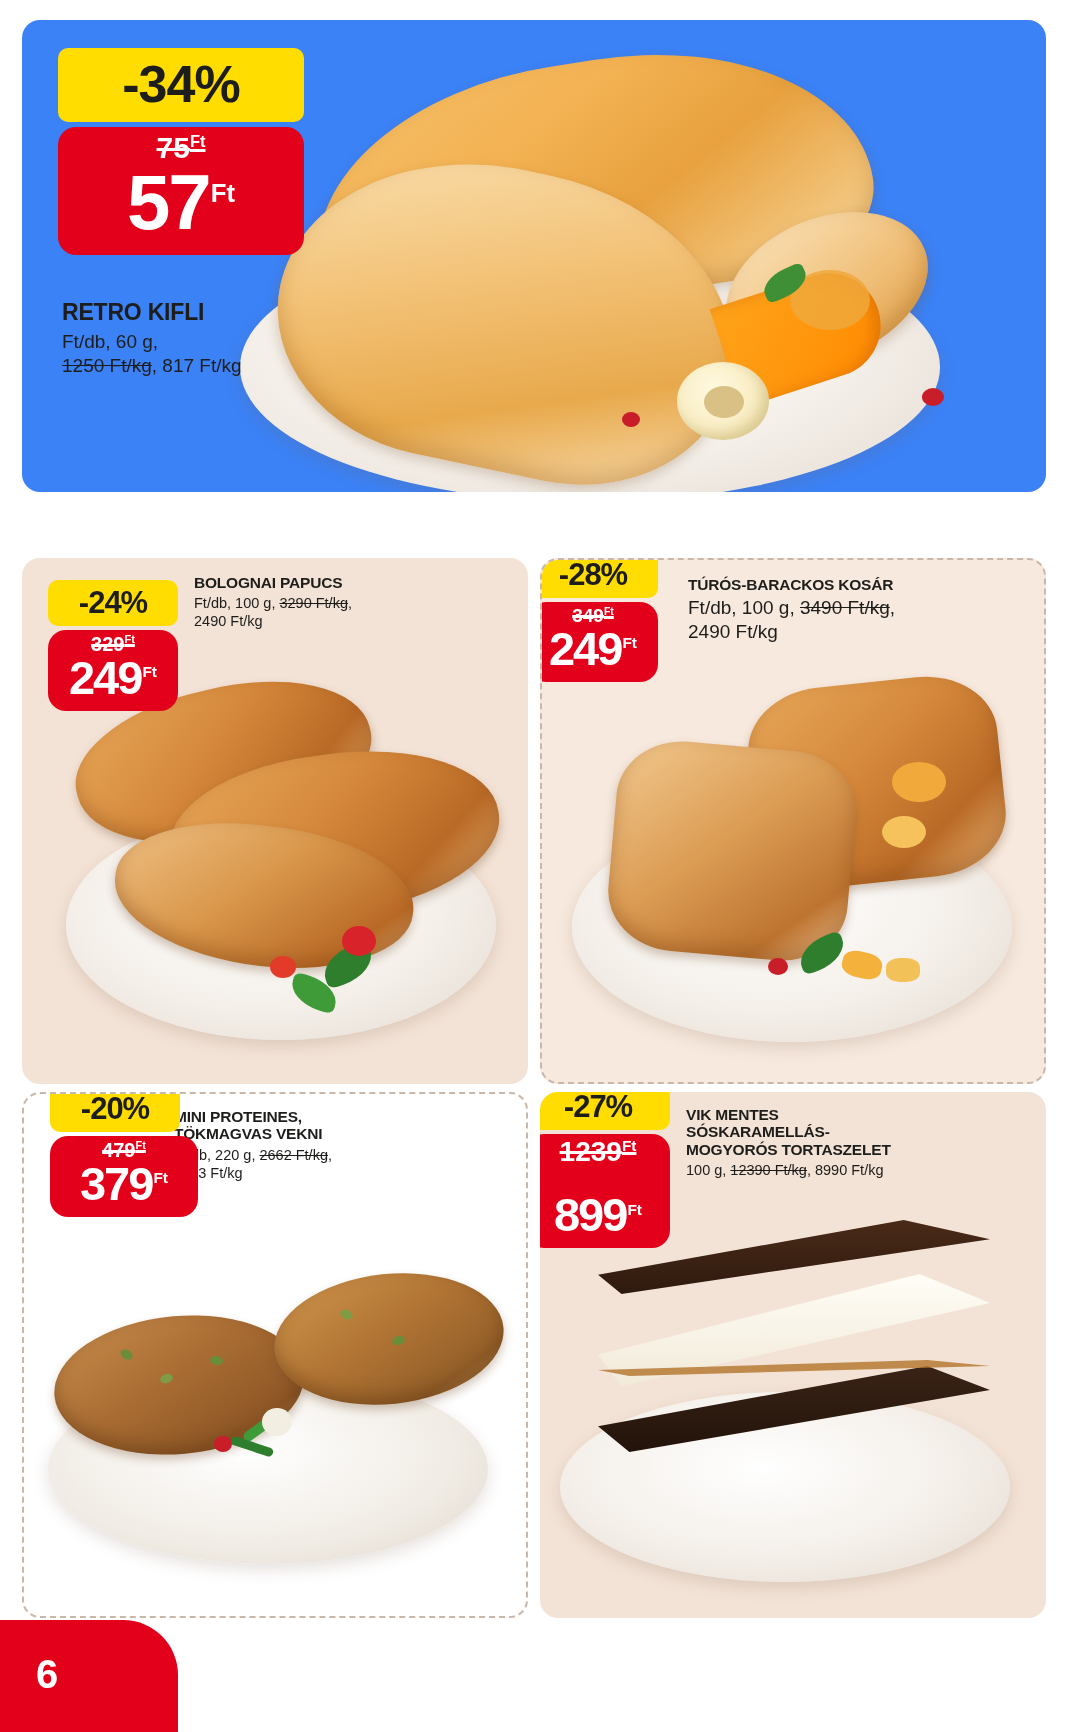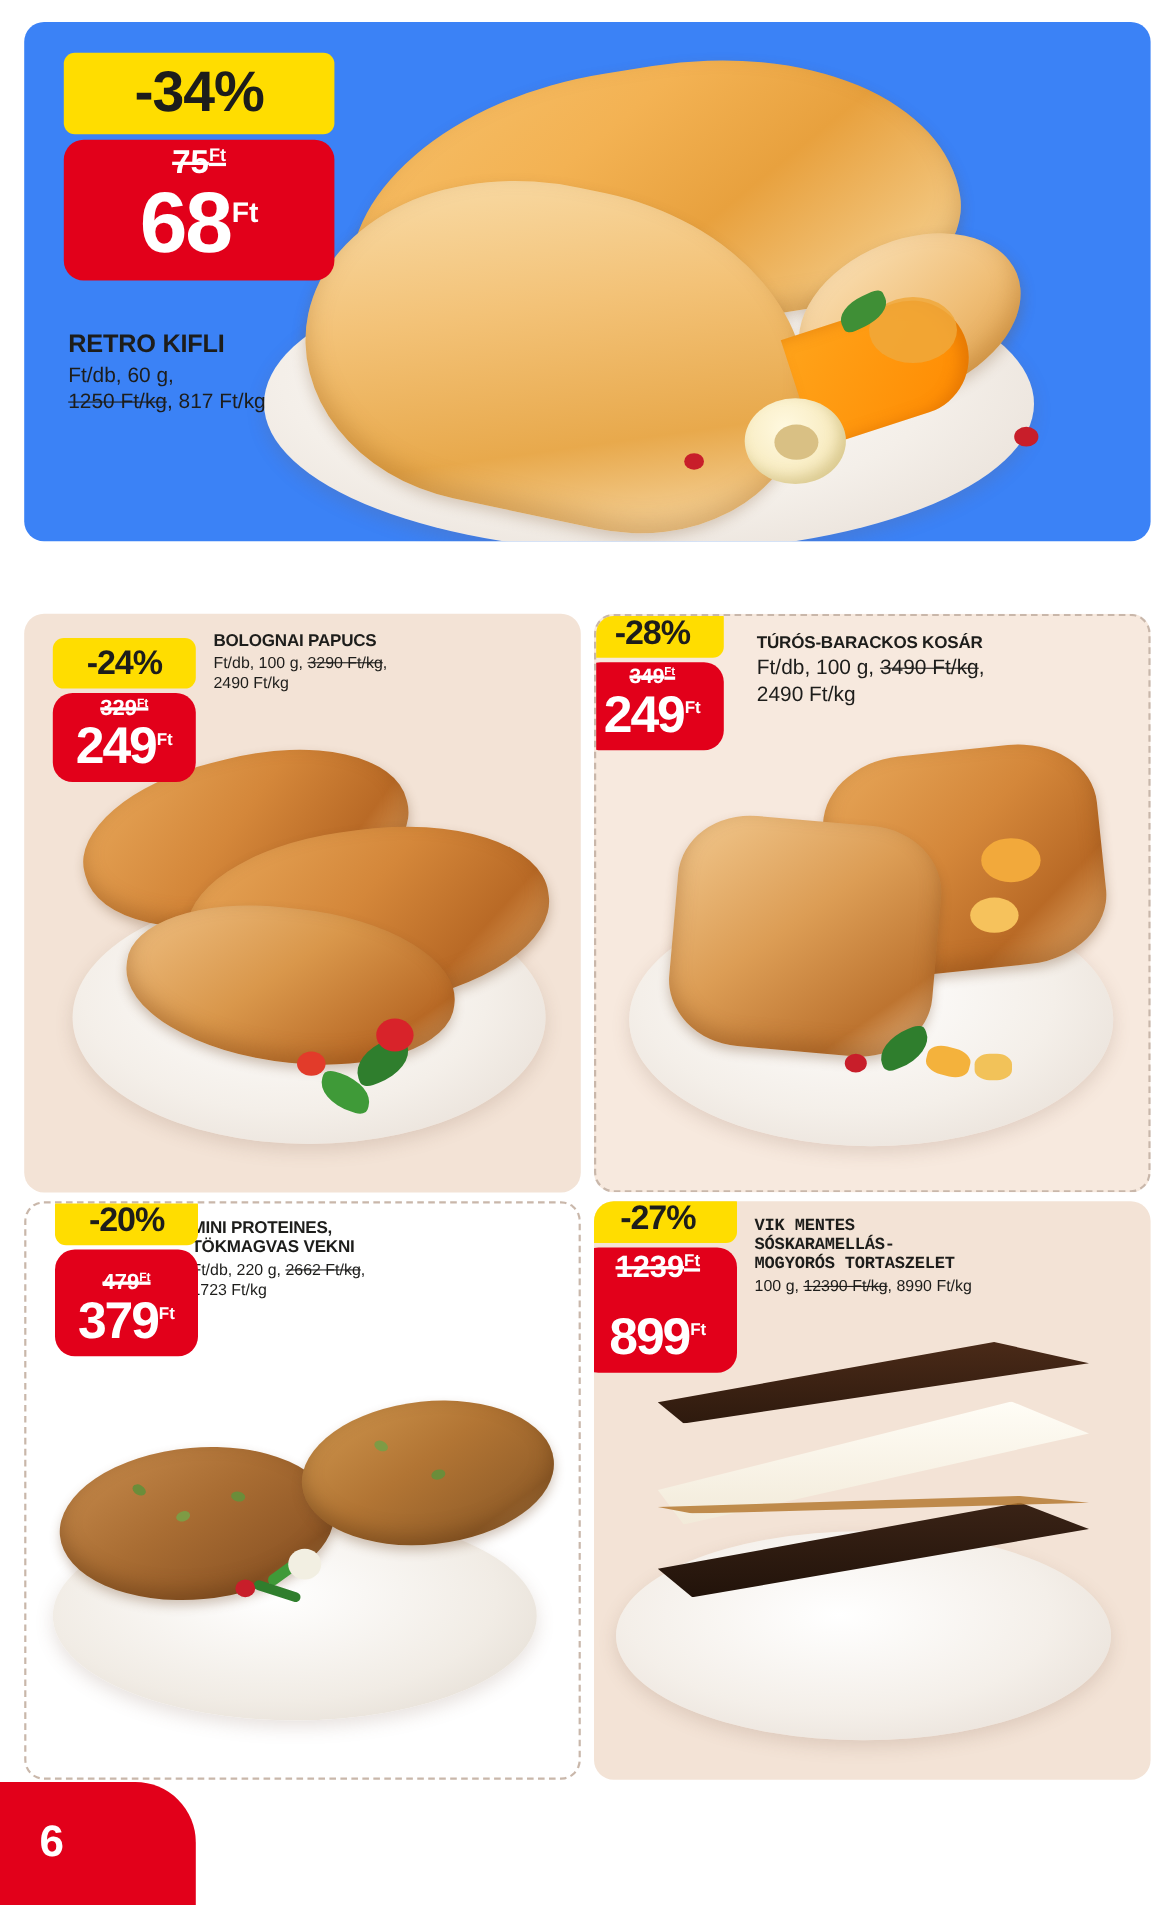--- a/index.html
+++ b/index.html
@@ -163,21 +163,21 @@
       <div style="position:absolute; left:600px; top:392px; width:18px; height:15px; background:#c81e2a; border-radius:50%;"></div>
     </div>
 
     <div class="badge-wrap" id="hero-badge">
       <div class="disc">-34%</div>
       <div class="pricebox">
         <div class="oldprice">
           <span>75</span><span class="cur">Ft</span>
         </div>
         <div class="newprice">
-          <span>68</span><span class="cur">Ft</span>
+          <span>57</span><span class="cur">Ft</span>
         </div>
       </div>
     </div>
 
     <div id="hero-text">
       <div class="ptitle">RETRO KIFLI</div>
       <div class="pdesc">
         <span>Ft/db, 60 g,</span><br>
         <s>1250 Ft/kg</s><span>, 817 Ft/kg</span>
       </div>
@@ -270,21 +270,21 @@
       <div style="position:absolute; left:368px; top:242px; width:13px; height:9px; background:#6b8d3a; border-radius:50%; transform:rotate(-15deg);"></div>
 
       <div style="position:absolute; left:216px; top:326px; width:48px; height:10px; background:#3f9a38; border-radius:6px; transform:rotate(-36deg);"></div>
       <div style="position:absolute; left:206px; top:348px; width:44px; height:9px; background:#2f7e2d; border-radius:6px; transform:rotate(18deg);"></div>
       <div style="position:absolute; left:238px; top:314px; width:30px; height:28px; background:#f2efe2; border-radius:50%;"></div>
       <div style="position:absolute; left:190px; top:342px; width:18px; height:16px; background:#c81e2a; border-radius:50%;"></div>
     </div>
 
     <div class="badge-wrap" style="left:26px; top:-8px; width:130px;">
       <div class="disc" style="font-size:31px; padding:7px 0 8px; width:130px;">-20%</div>
-      <div class="pricebox" style="margin-top:4px; width:130px; padding:20px 0 10px;">
+      <div class="pricebox" style="margin-top:4px; width:148px; padding:4px 0 10px;">
         <div class="oldprice" style="font-size:20px;">
           <span>479</span><span class="cur">Ft</span>
         </div>
         <div class="newprice" style="font-size:47px;">
           <span>379</span><span class="cur">Ft</span>
         </div>
       </div>
     </div>
 
     <div style="position:absolute; left:150px; top:14px; width:330px;">
@@ -321,21 +321,21 @@
         <div class="oldprice" style="font-size:28px;">
           <span>1239</span><span class="cur">Ft</span>
         </div>
         <div class="newprice" style="font-size:47px;margin-top:25px;">
           <span>899</span><span class="cur">Ft</span>
         </div>
       </div>
     </div>
 
     <div style="position:absolute; left:146px; top:14px; width:350px;">
-      <div class="ptitle" style="font-size:15.5px;font-family:Liberation Mono, monospace;">
+      <div class="ptitle" style="font-size:15.5px;">
         <span>VIK MENTES</span><br>
         <span>SÓSKARAMELLÁS-</span><br>
         <span>MOGYORÓS TORTASZELET</span>
       </div>
       <div class="pdesc" style="font-size:14.5px; margin-top:3px;">
         <span>100 g, </span><s>12390 Ft/kg</s><span>, 8990 Ft/kg</span>
       </div>
     </div>
   </div>
 

